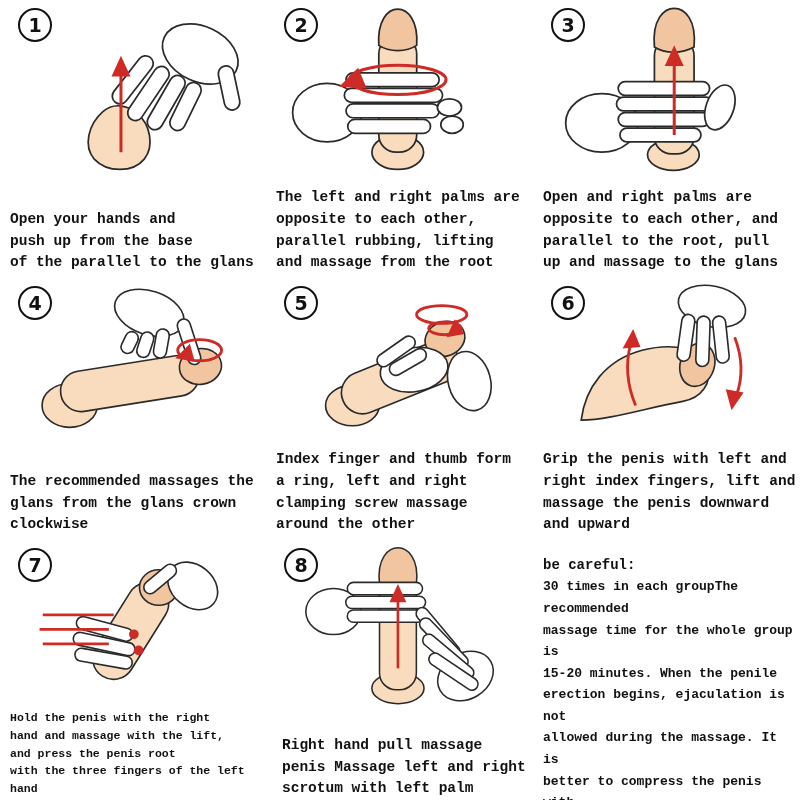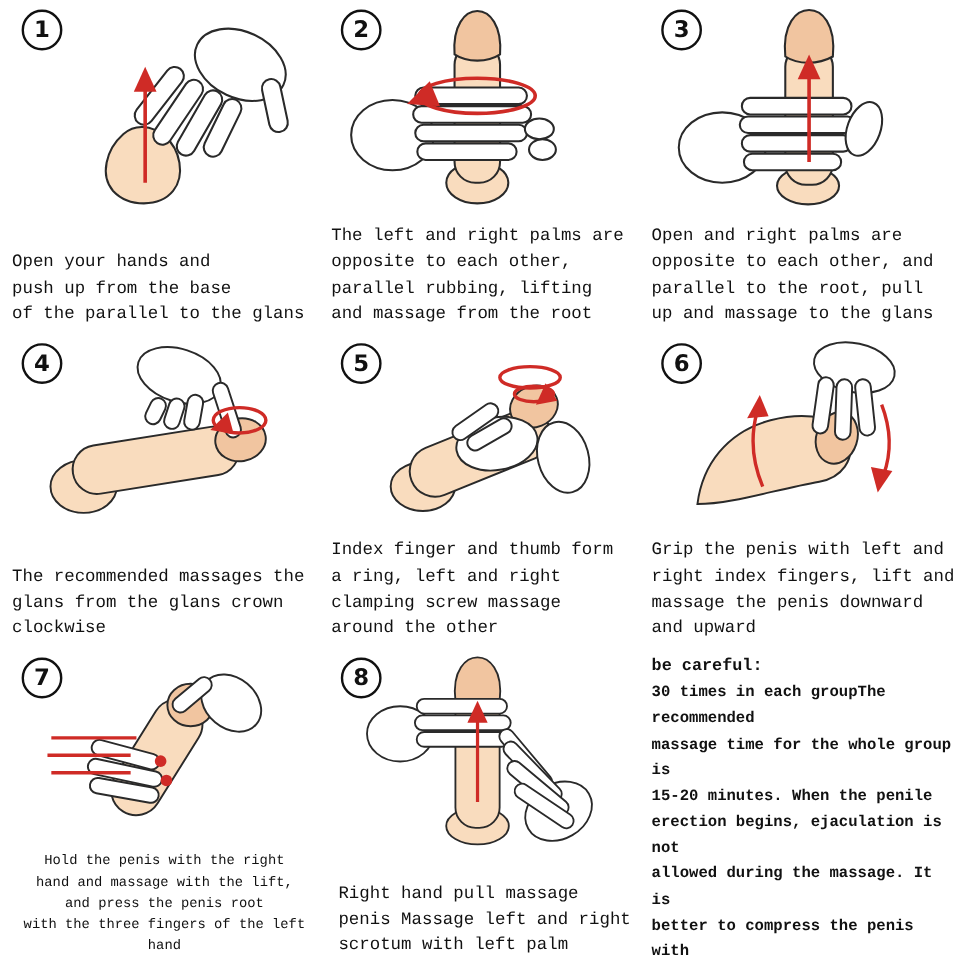--- a/index.html
+++ b/index.html
@@ -21,25 +21,25 @@
     font-size:19px;font-weight:700;
     font-family:"DejaVu Sans","Liberation Sans",sans-serif;z-index:3;
   }
   .illu{
     position:absolute;top:4px;left:0;right:0;height:62%;
     display:flex;align-items:flex-start;justify-content:center;z-index:1;
   }
   .illu svg{width:88%;height:100%;}
   .caption{
     position:absolute;left:10px;right:2px;bottom:4px;z-index:2;
-    font-size:14.5px;font-weight:400;line-height:1.5;white-space:pre-line;
-  }
-  .cell-7 .caption{font-size:11.5px;line-height:1.55;bottom:2px;text-align:center;}
+    font-size:14.5px;font-weight:700;line-height:1.5;white-space:pre-line;
+  }
+  .cell-7 .caption{font-size:11.5px;line-height:1.55;bottom:2px;}
   .cell-8 .caption{left:16px;bottom:0px;}
-  .note-cell{padding:4px 2px 0 10px;}
+  .note-cell{padding:4px 2px 0 10px;margin-top:10px;}
   .note-title{font-size:14px;font-weight:700;line-height:1.6;}
   .note-body{font-size:13px;font-weight:700;line-height:1.66;white-space:pre-line;}
   
   .skin{fill:#f9dcbe;stroke:#2a2a2a;stroke-width:2;}
   .glans{fill:#f1c5a0;stroke:#2a2a2a;stroke-width:2;}
   .hand{fill:#ffffff;stroke:#2a2a2a;stroke-width:2;}
   .red{stroke:#cf2b26;stroke-width:3.5;fill:none;}
   .redfill{fill:#cf2b26;stroke:none;}
 </style>
 </head>

